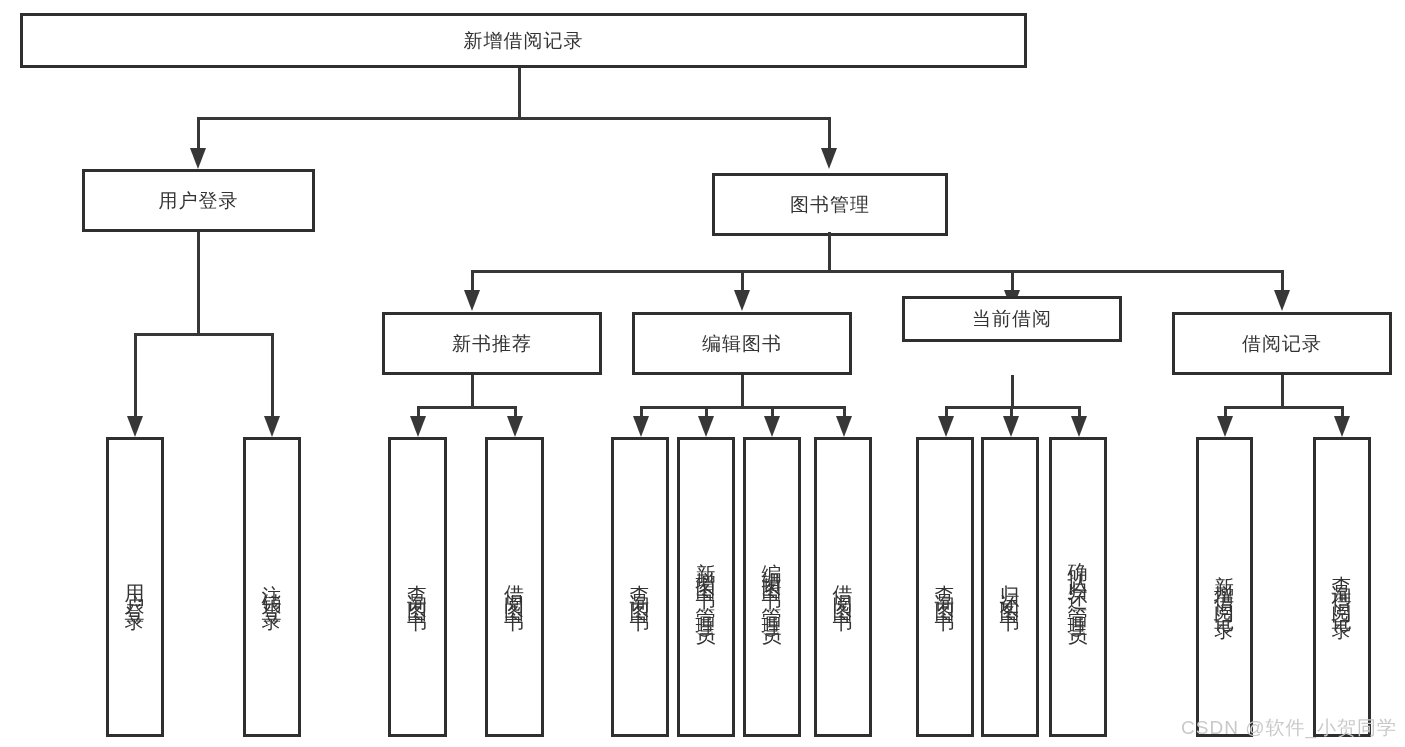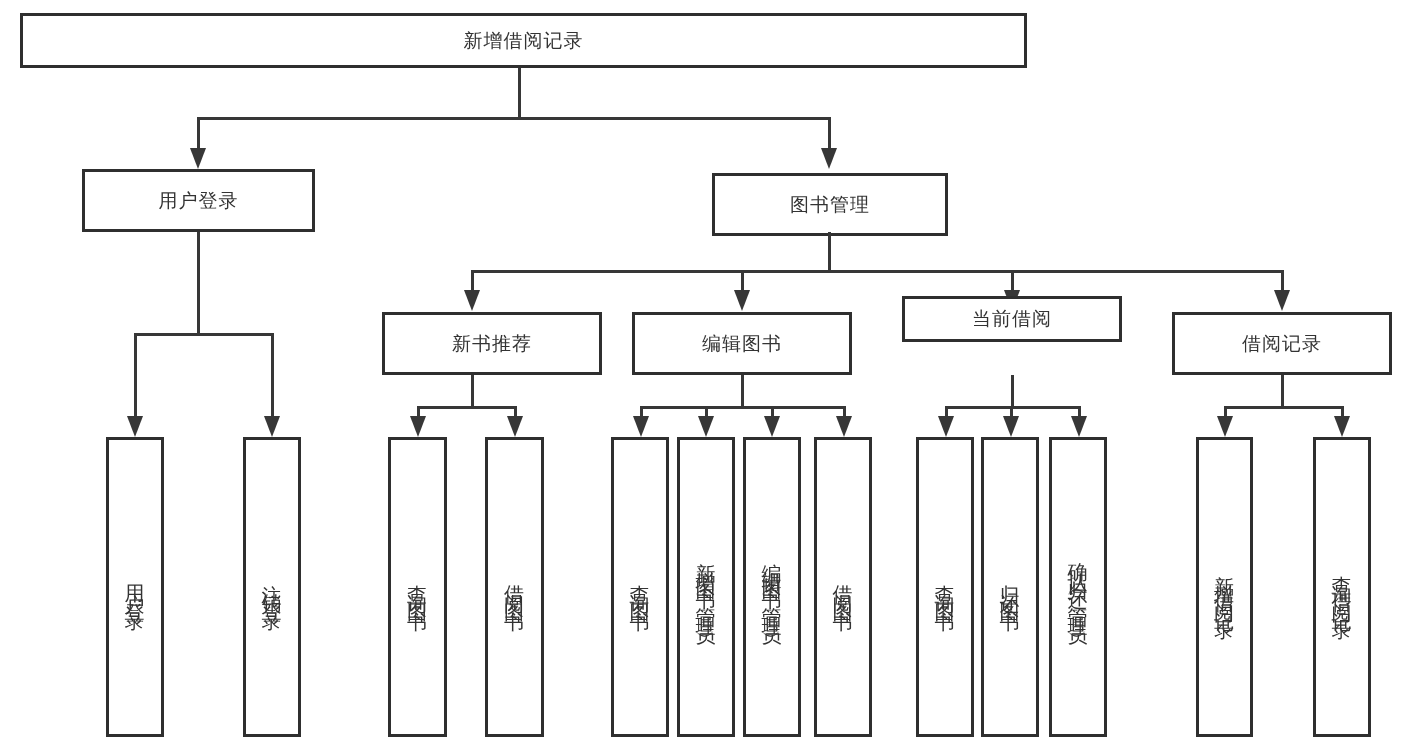--- a/index.html
+++ b/index.html
@@ -192,14 +192,15 @@
     <span>确认归还（管理员）</span>
   </div>
 
   <div class="vbox" style="left:1196px; top:437px; width:57px; height:300px;">
     <span>新增借阅记录</span>
   </div>
   <div class="vbox" style="left:1313px; top:437px; width:58px; height:300px;">
     <span>查询借阅记录</span>
   </div>
 
+  <div class="watermark">CSDN @软件_小贺同学</div>
 
 </div>
 
 </body></html>

